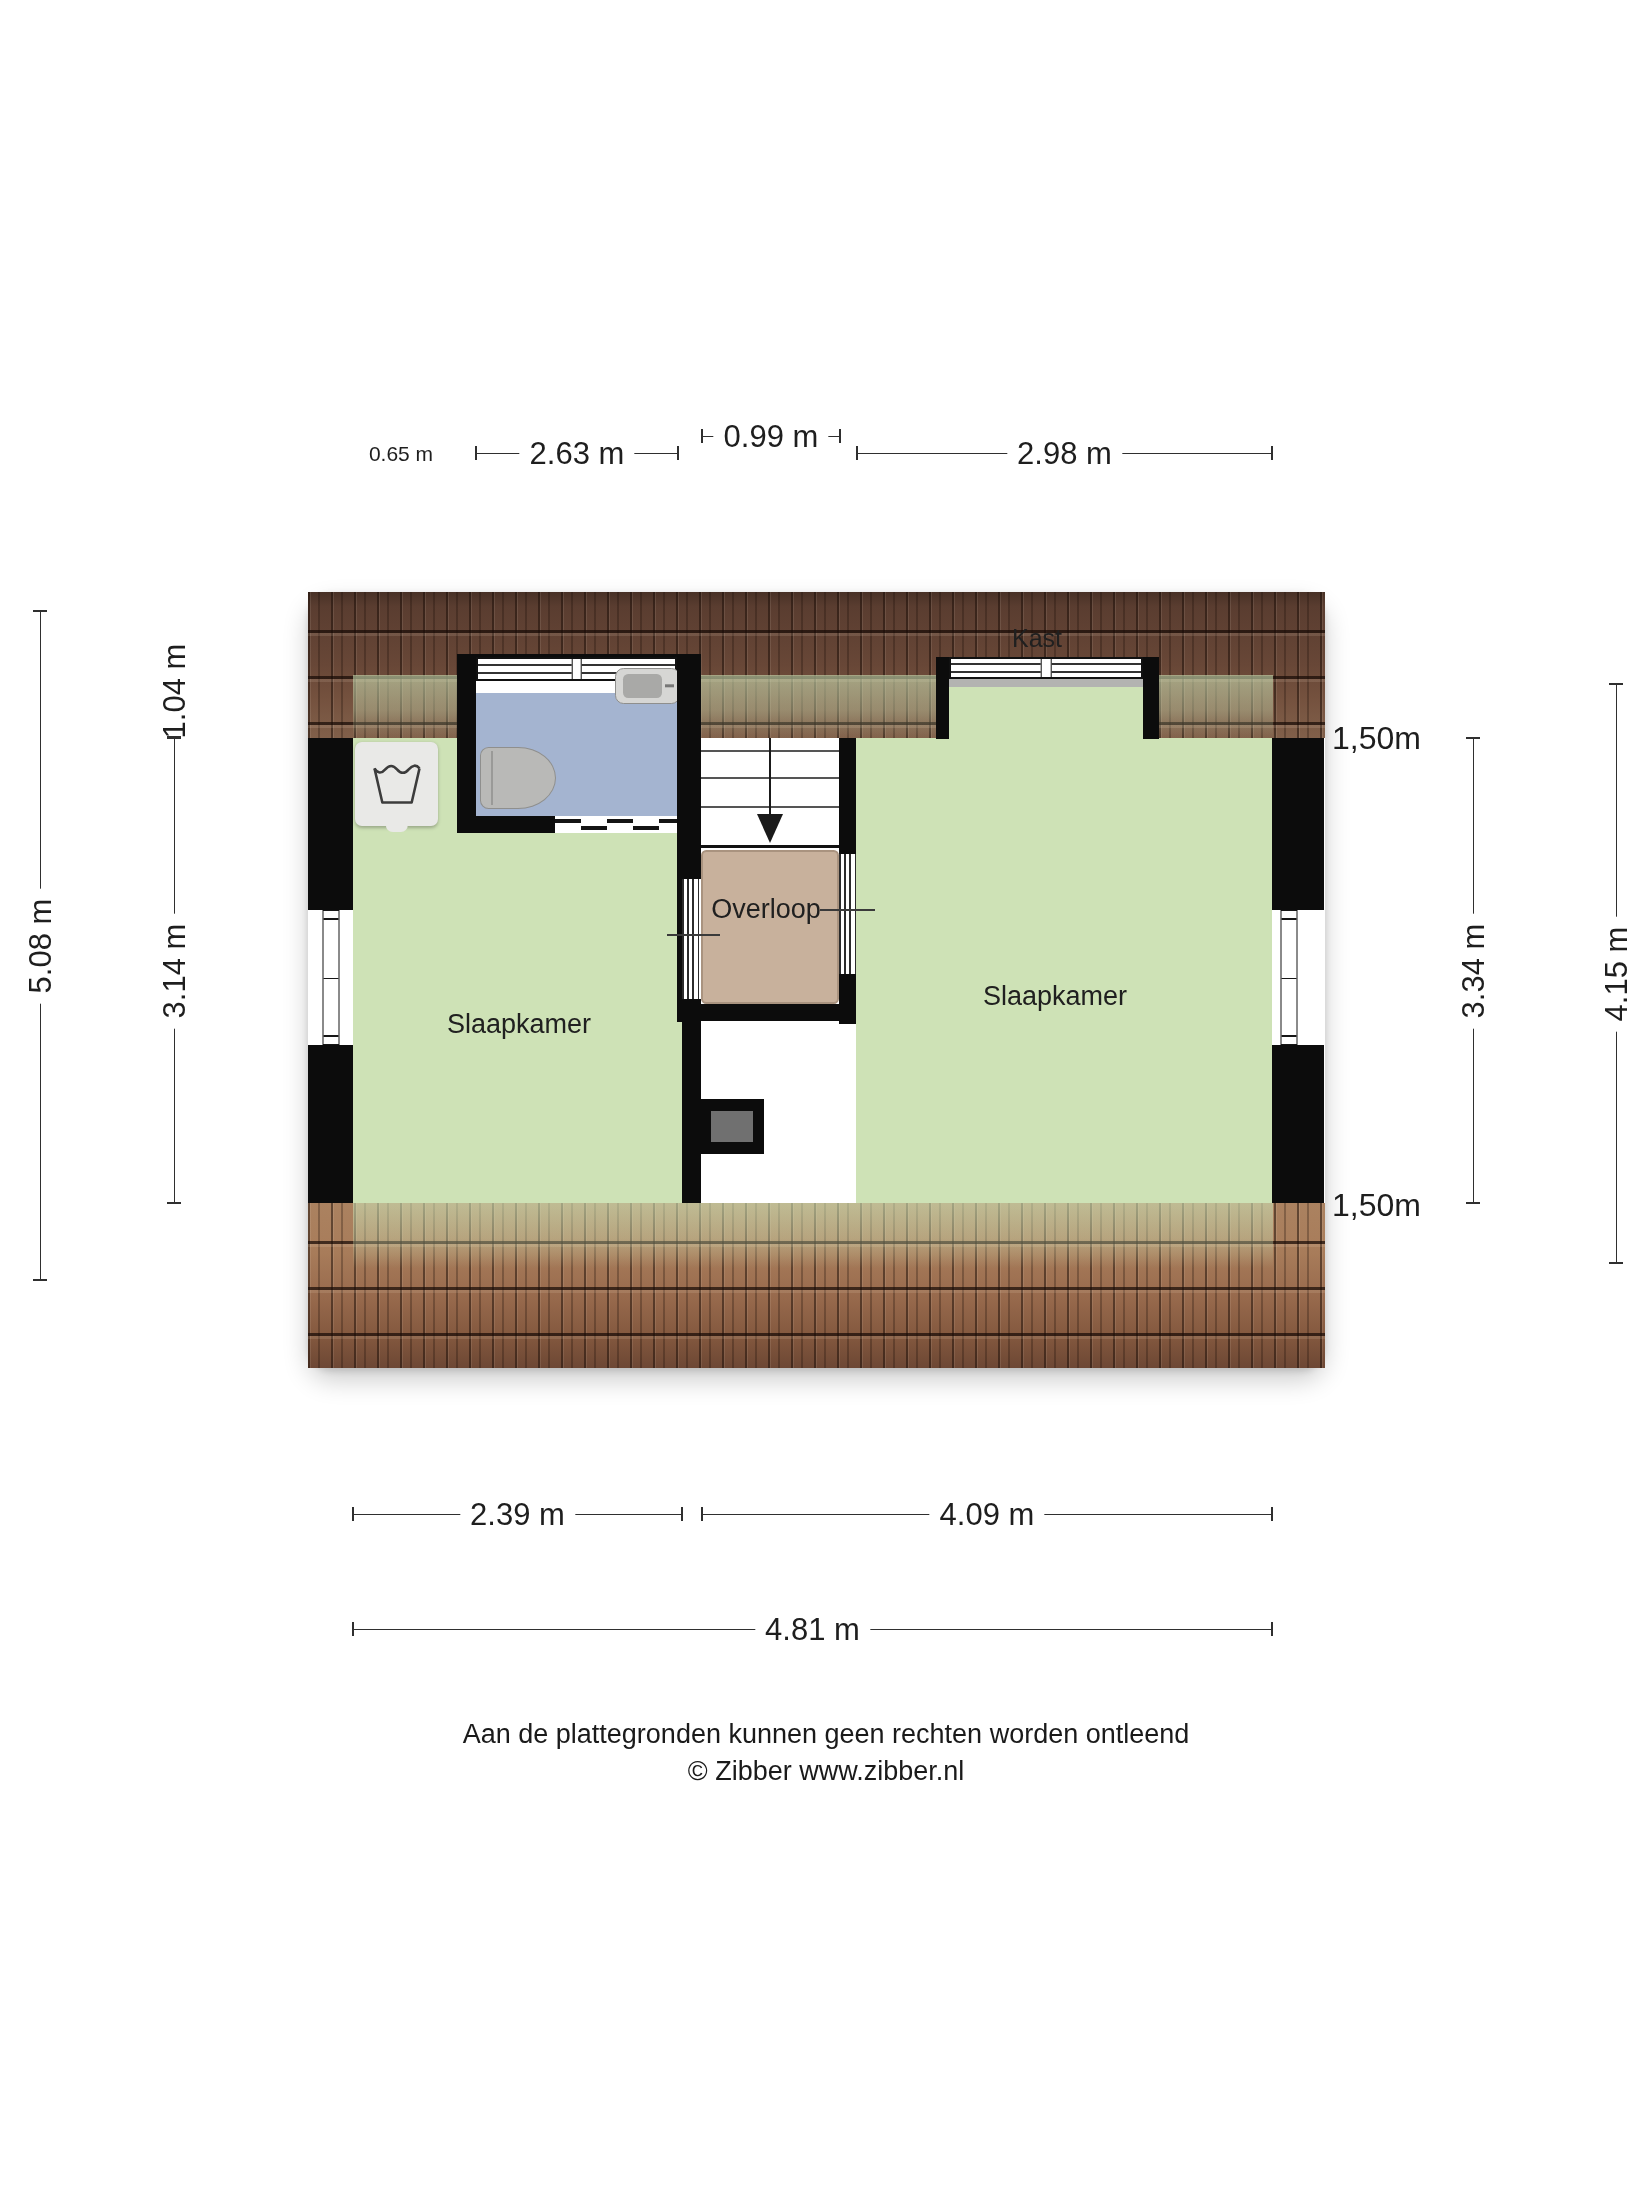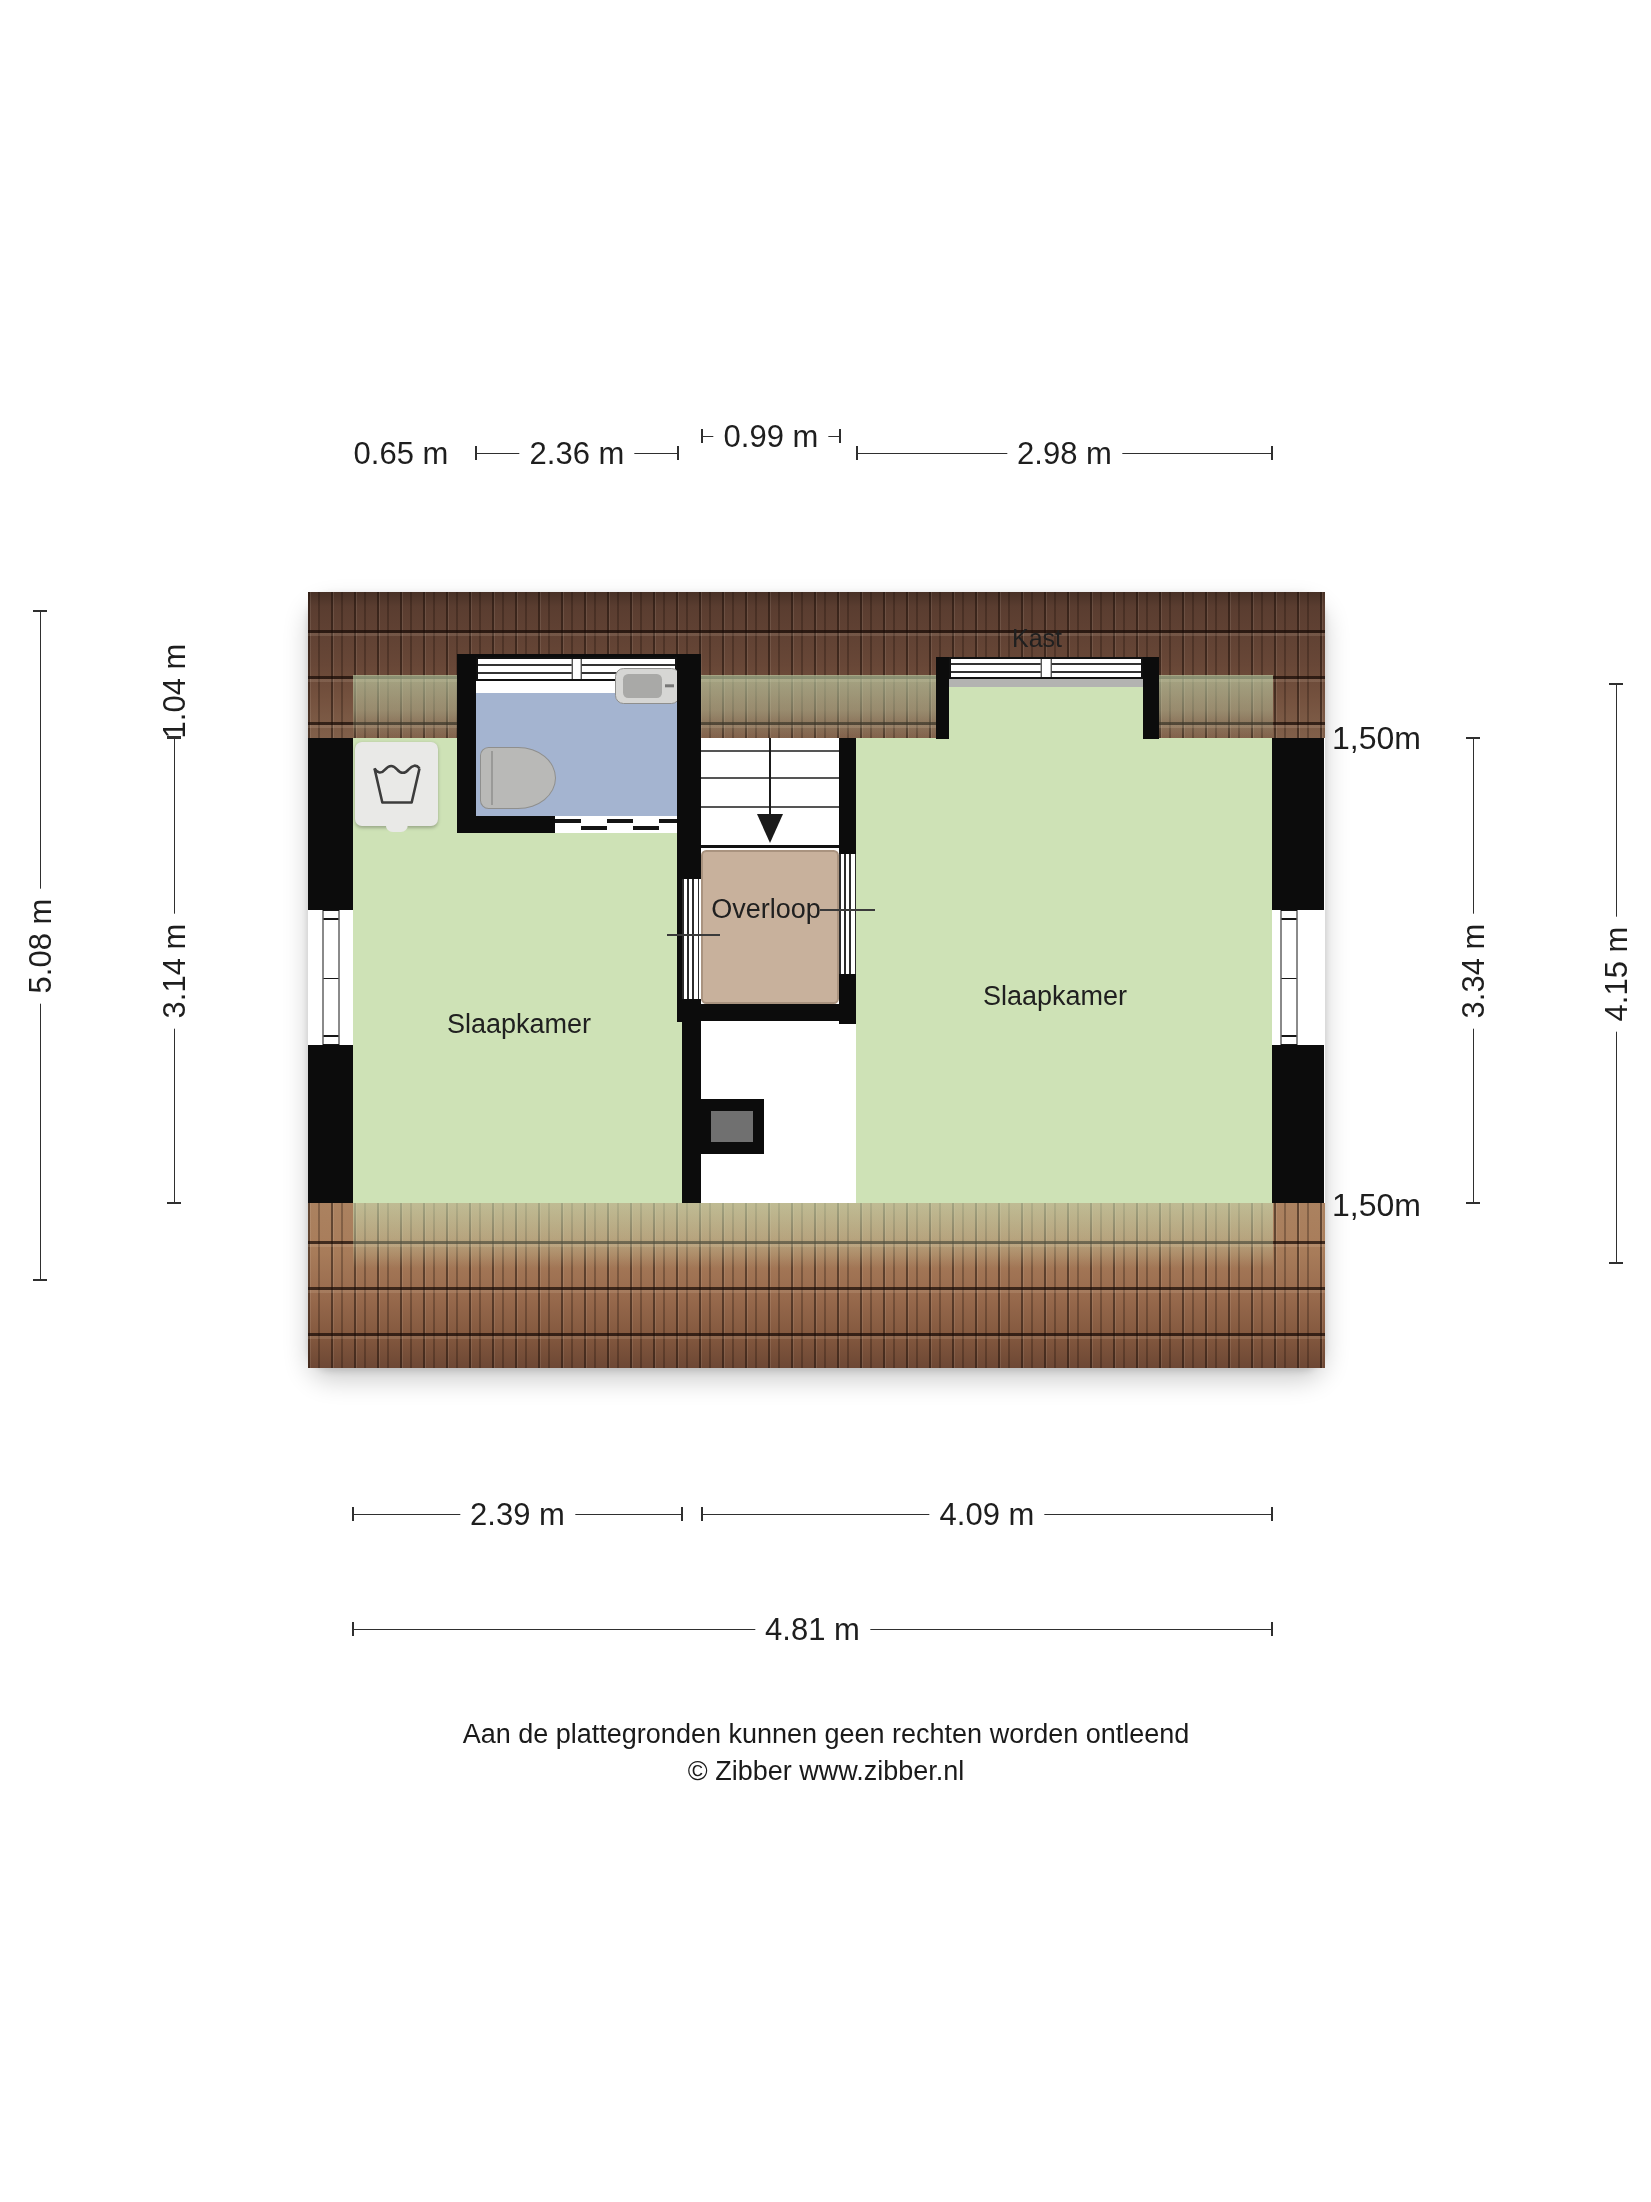--- a/index.html
+++ b/index.html
@@ -11,21 +11,21 @@
   
   .hdim{position:absolute;height:0;border-top:1.7px solid #2f2f2f;}
   .hdim::before,.hdim::after{content:"";position:absolute;width:1.7px;height:13.8px;background:#2f2f2f;top:-7.7px;}
   .hdim::before{left:-0.9px;} .hdim::after{right:-0.9px;}
   .vdim{position:absolute;width:0;border-left:1.7px solid #2f2f2f;}
   .vdim::before,.vdim::after{content:"";position:absolute;height:1.7px;width:13.8px;background:#2f2f2f;left:-7.7px;}
   .vdim::before{top:-0.9px;} .vdim::after{bottom:-0.9px;}
   .dlabel{position:absolute;left:50%;top:-0.9px;transform:translate(-50%,-50%);
           background:#fff;padding:1.7px 10.3px;font-size:31px;line-height:1;white-space:nowrap;color:#1e1e1e;}
   .vdim .dlabel{top:50%;left:-0.9px;transform:translate(-50%,-50%) rotate(-90deg);}
-  .freelabel{position:absolute;font-size:31px;line-height:1;white-space:nowrap;color:#1e1e1e;}
+  .freelabel{position:absolute;font-size:21px;line-height:1;white-space:nowrap;color:#1e1e1e;}
 
   
   .tiles{position:absolute;overflow:hidden;}
   .tiles::before{content:"";position:absolute;inset:0;
     background-image:
       repeating-linear-gradient(180deg,
         rgba(0,0,0,0) 0 38px, rgba(24,11,6,0.72) 38px 41px, rgba(255,235,210,0.12) 41px 44px, rgba(0,0,0,0) 44px 46px),
       repeating-linear-gradient(90deg,
         rgba(25,12,6,0.50) 0 1.7px, rgba(255,240,225,0.10) 1.7px 3.4px, rgba(0,0,0,0) 3.4px 10.3px,
         rgba(25,12,6,0.28) 10.3px 12px, rgba(0,0,0,0) 12px 23px);}
@@ -73,21 +73,21 @@
 
   .footer-line{position:absolute;left:50%;transform:translate(-50%,-50%);font-size:27px;line-height:1.2;color:#1a1a1a;white-space:nowrap;}
 </style>
 </head>
 <body>
 
 <div class="page">
 
   <span class="freelabel" style="left:401px;top:453px;transform:translate(-50%,-50%);">0.65 m</span>
   <div class="hdim" style="left:476px;top:453px;width:202px;">
-    <span class="dlabel">2.36 m</span>
+    <span class="dlabel">2.63 m</span>
   </div>
   <div class="hdim" style="left:702px;top:436px;width:138px;">
     <span class="dlabel">0.99 m</span>
   </div>
   <div class="hdim" style="left:857px;top:453px;width:415px;">
     <span class="dlabel">2.98 m</span>
   </div>
 
   <div class="vdim" style="left:40px;top:611px;height:669px;">
     <span class="dlabel">5.08 m</span>

